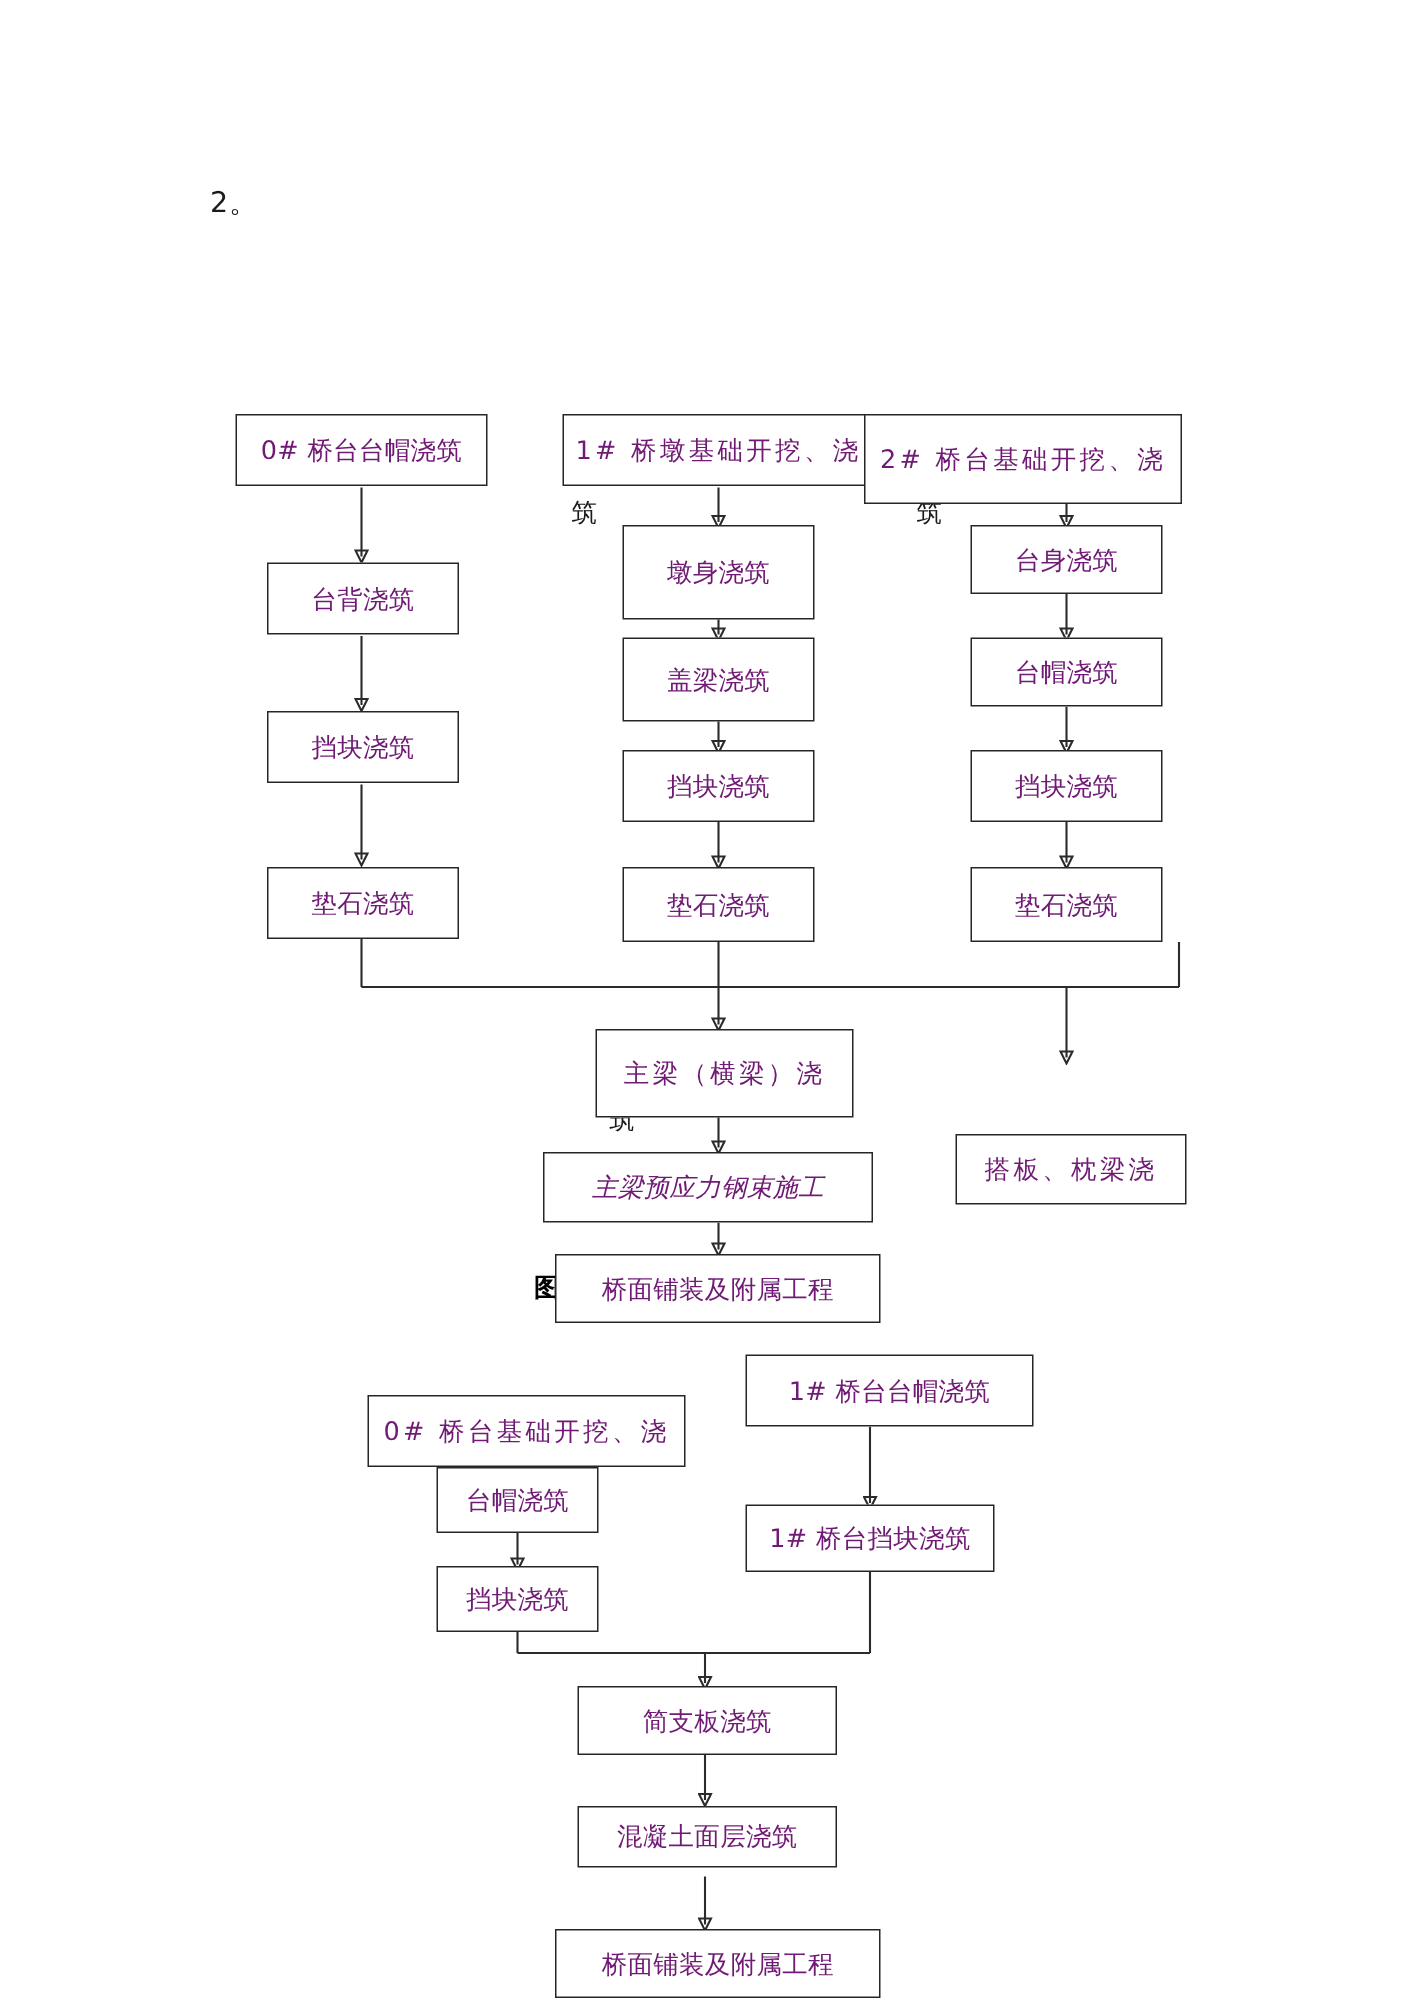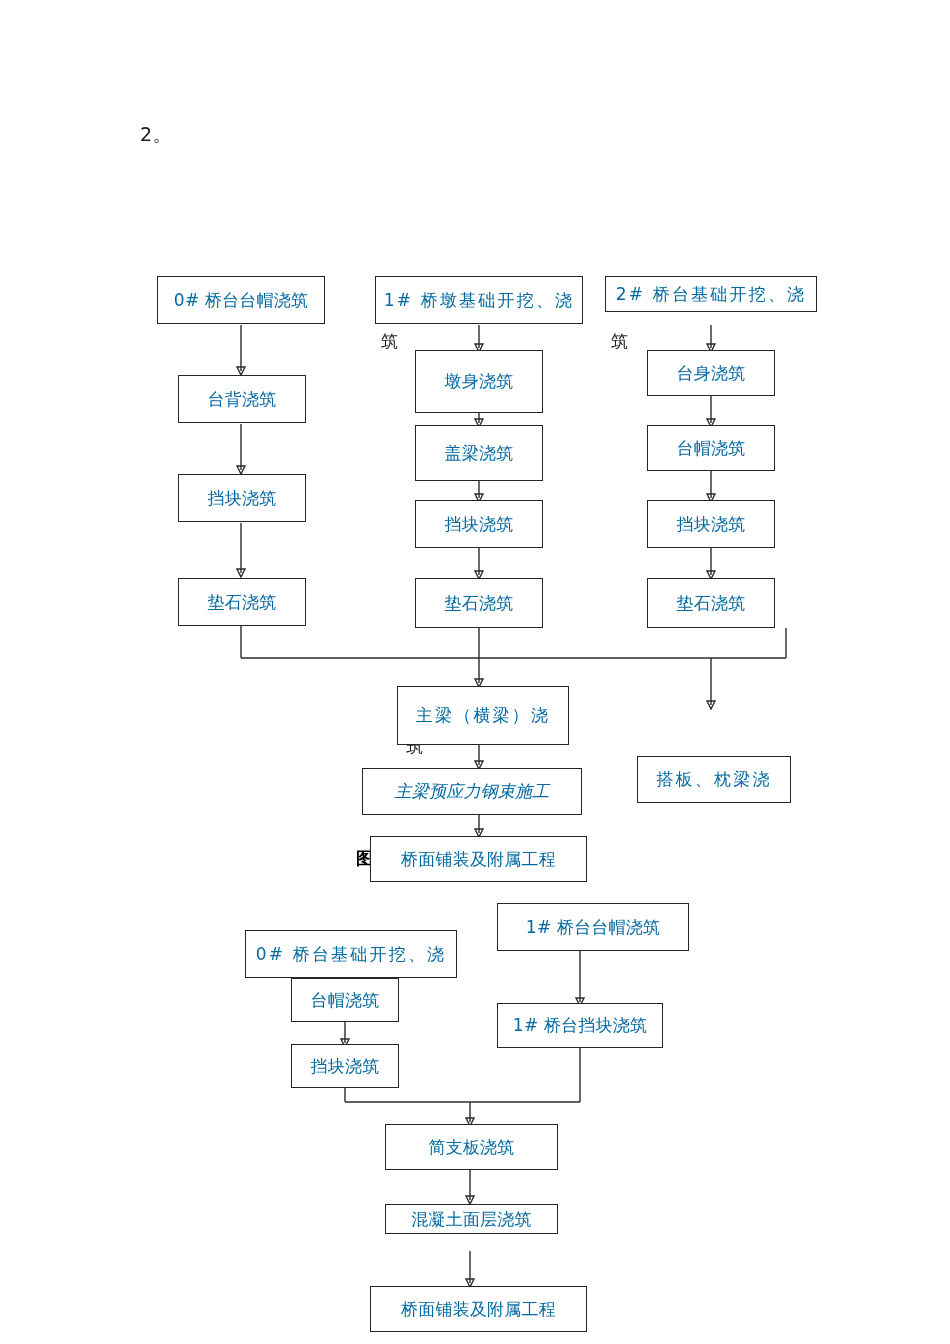--- a/index.html
+++ b/index.html
@@ -53,21 +53,21 @@
   .node > .lbl {
     position: absolute;
     left: 0;
     top: 0;
     width: 100%;
     height: 100%;
     display: flex;
     align-items: center;
     justify-content: center;
     font-size: 17px;
-    color: #0369a1;
+    color: #701a75;
     white-space: nowrap;
     letter-spacing: 0.2px;
   }
   
   .node.wide > .lbl {
     letter-spacing: 2.2px;
   }
   .overflow-char {
     position: absolute;
     font-size: 17px;
@@ -176,21 +176,21 @@
     </div>
 
     <div class="node" style="left:415px; top:500px; width:128px; height:48px;">
       <span class="lbl">挡块浇筑</span>
     </div>
 
     <div class="node" style="left:415px; top:578px; width:128px; height:50px;">
       <span class="lbl">垫石浇筑</span>
     </div>
 
-    <div class="node wide" style="left:605px; top:276px; width:212px; height:36px;">
+    <div class="node wide" style="left:576px; top:276px; width:212px; height:60px;">
       <span class="lbl">2# 桥台基础开挖、浇</span>
     </div>
     <div class="overflow-char" style="left:611px; top:330px;">筑</div>
 
     <div class="node" style="left:647px; top:350px; width:128px; height:46px;">
       <span class="lbl">台身浇筑</span>
     </div>
 
     <div class="node" style="left:647px; top:425px; width:128px; height:46px;">
       <span class="lbl">台帽浇筑</span>
@@ -245,21 +245,21 @@
     </div>
 
     <div class="node" style="left:497px; top:1003px; width:166px; height:45px;">
       <span class="lbl">1# 桥台挡块浇筑</span>
     </div>
 
     <div class="node" style="left:385px; top:1124px; width:173px; height:46px;">
       <span class="lbl">简支板浇筑</span>
     </div>
 
-    <div class="node" style="left:385px; top:1204px; width:173px; height:30px;">
+    <div class="node" style="left:385px; top:1204px; width:173px; height:41px;">
       <span class="lbl">混凝土面层浇筑</span>
     </div>
 
     <div class="node" style="left:370px; top:1286px; width:217px; height:46px;">
       <span class="lbl">桥面铺装及附属工程</span>
     </div>
   </div>
 
 </div>
 

